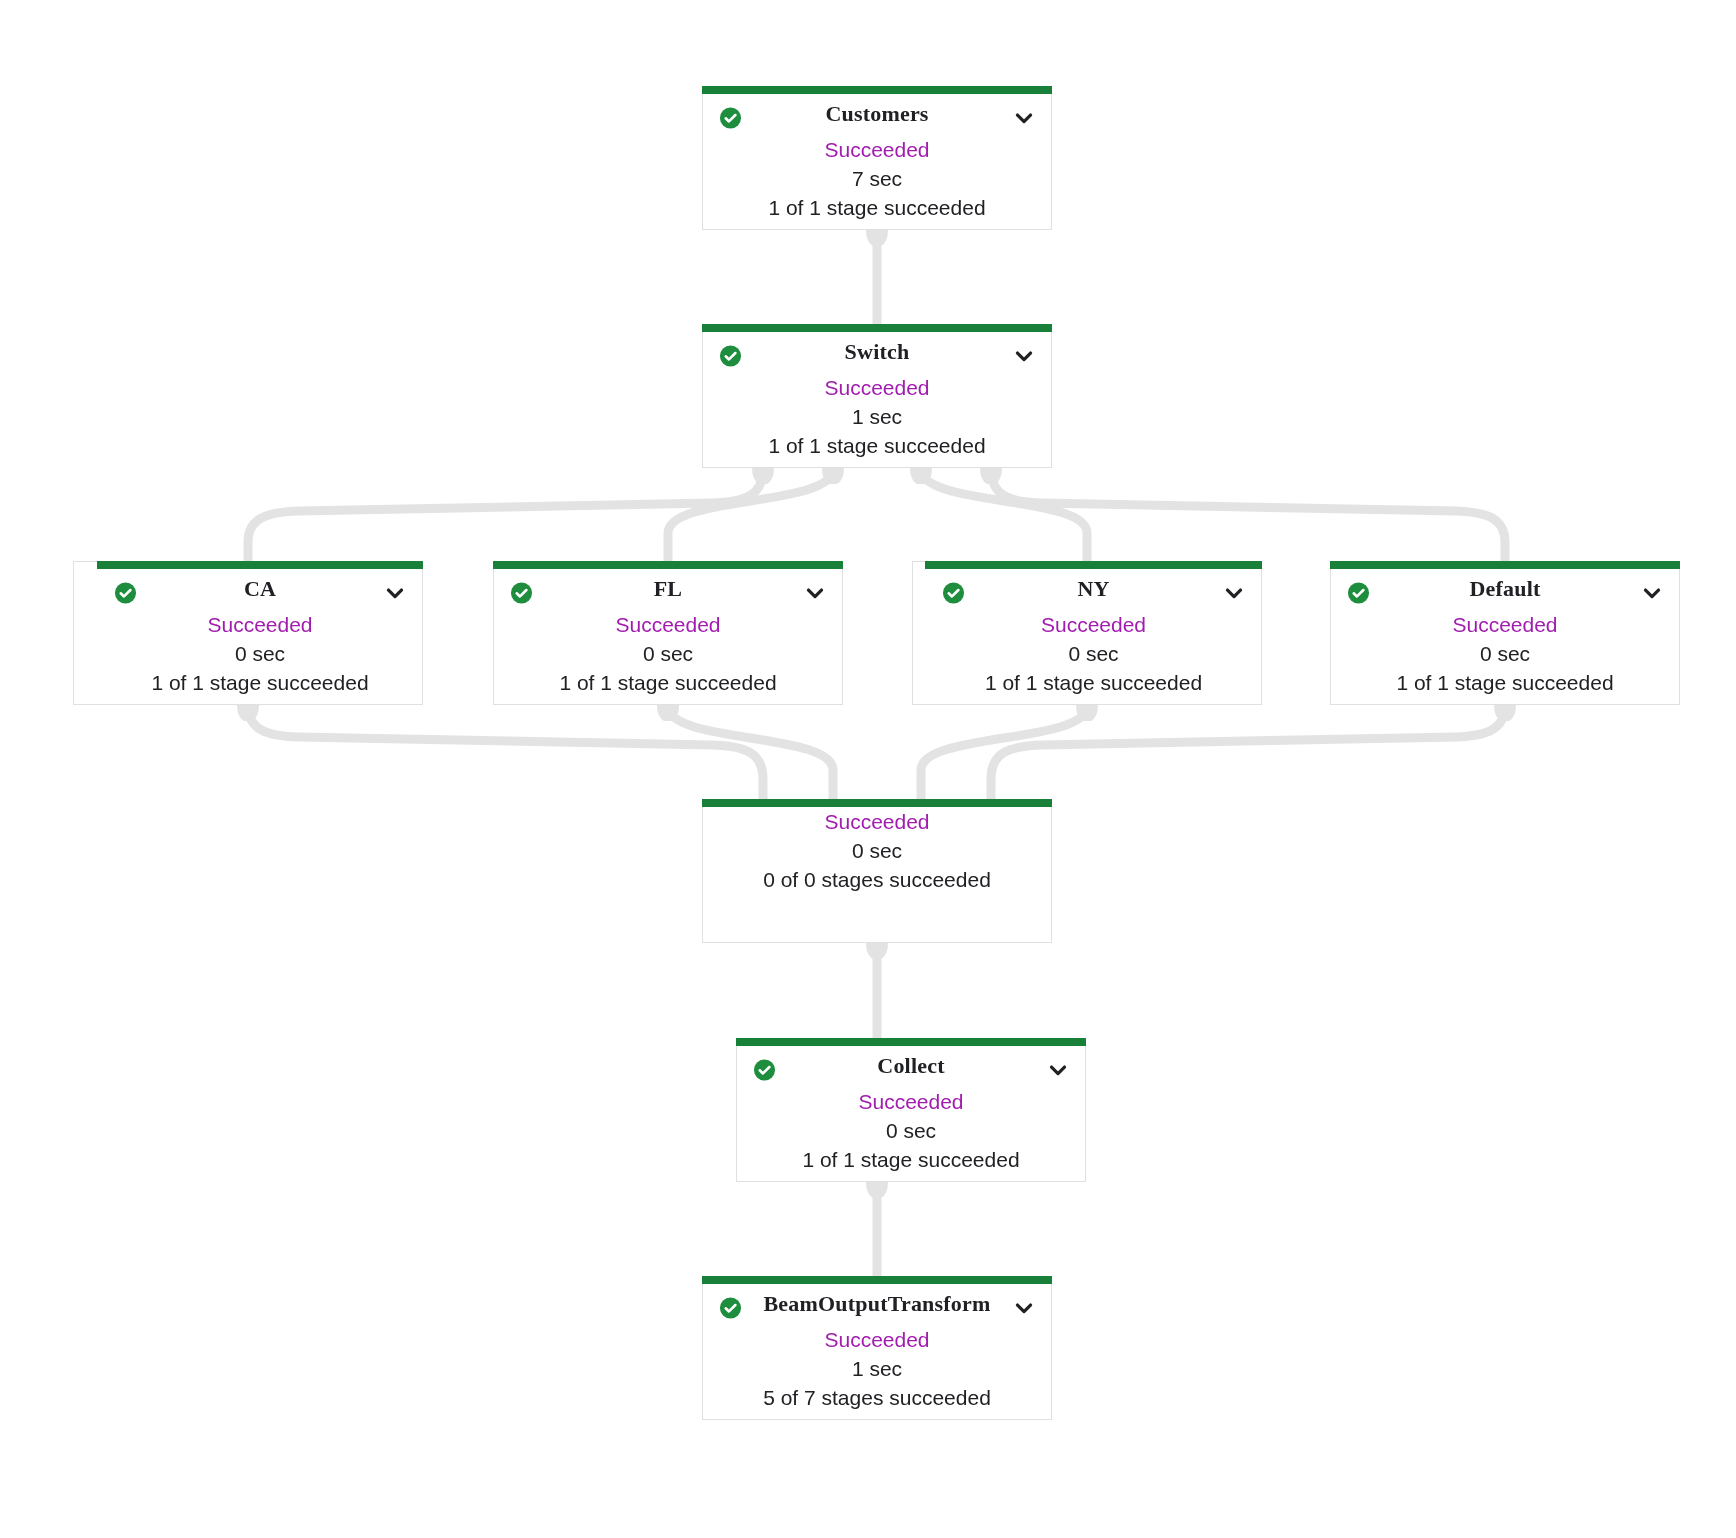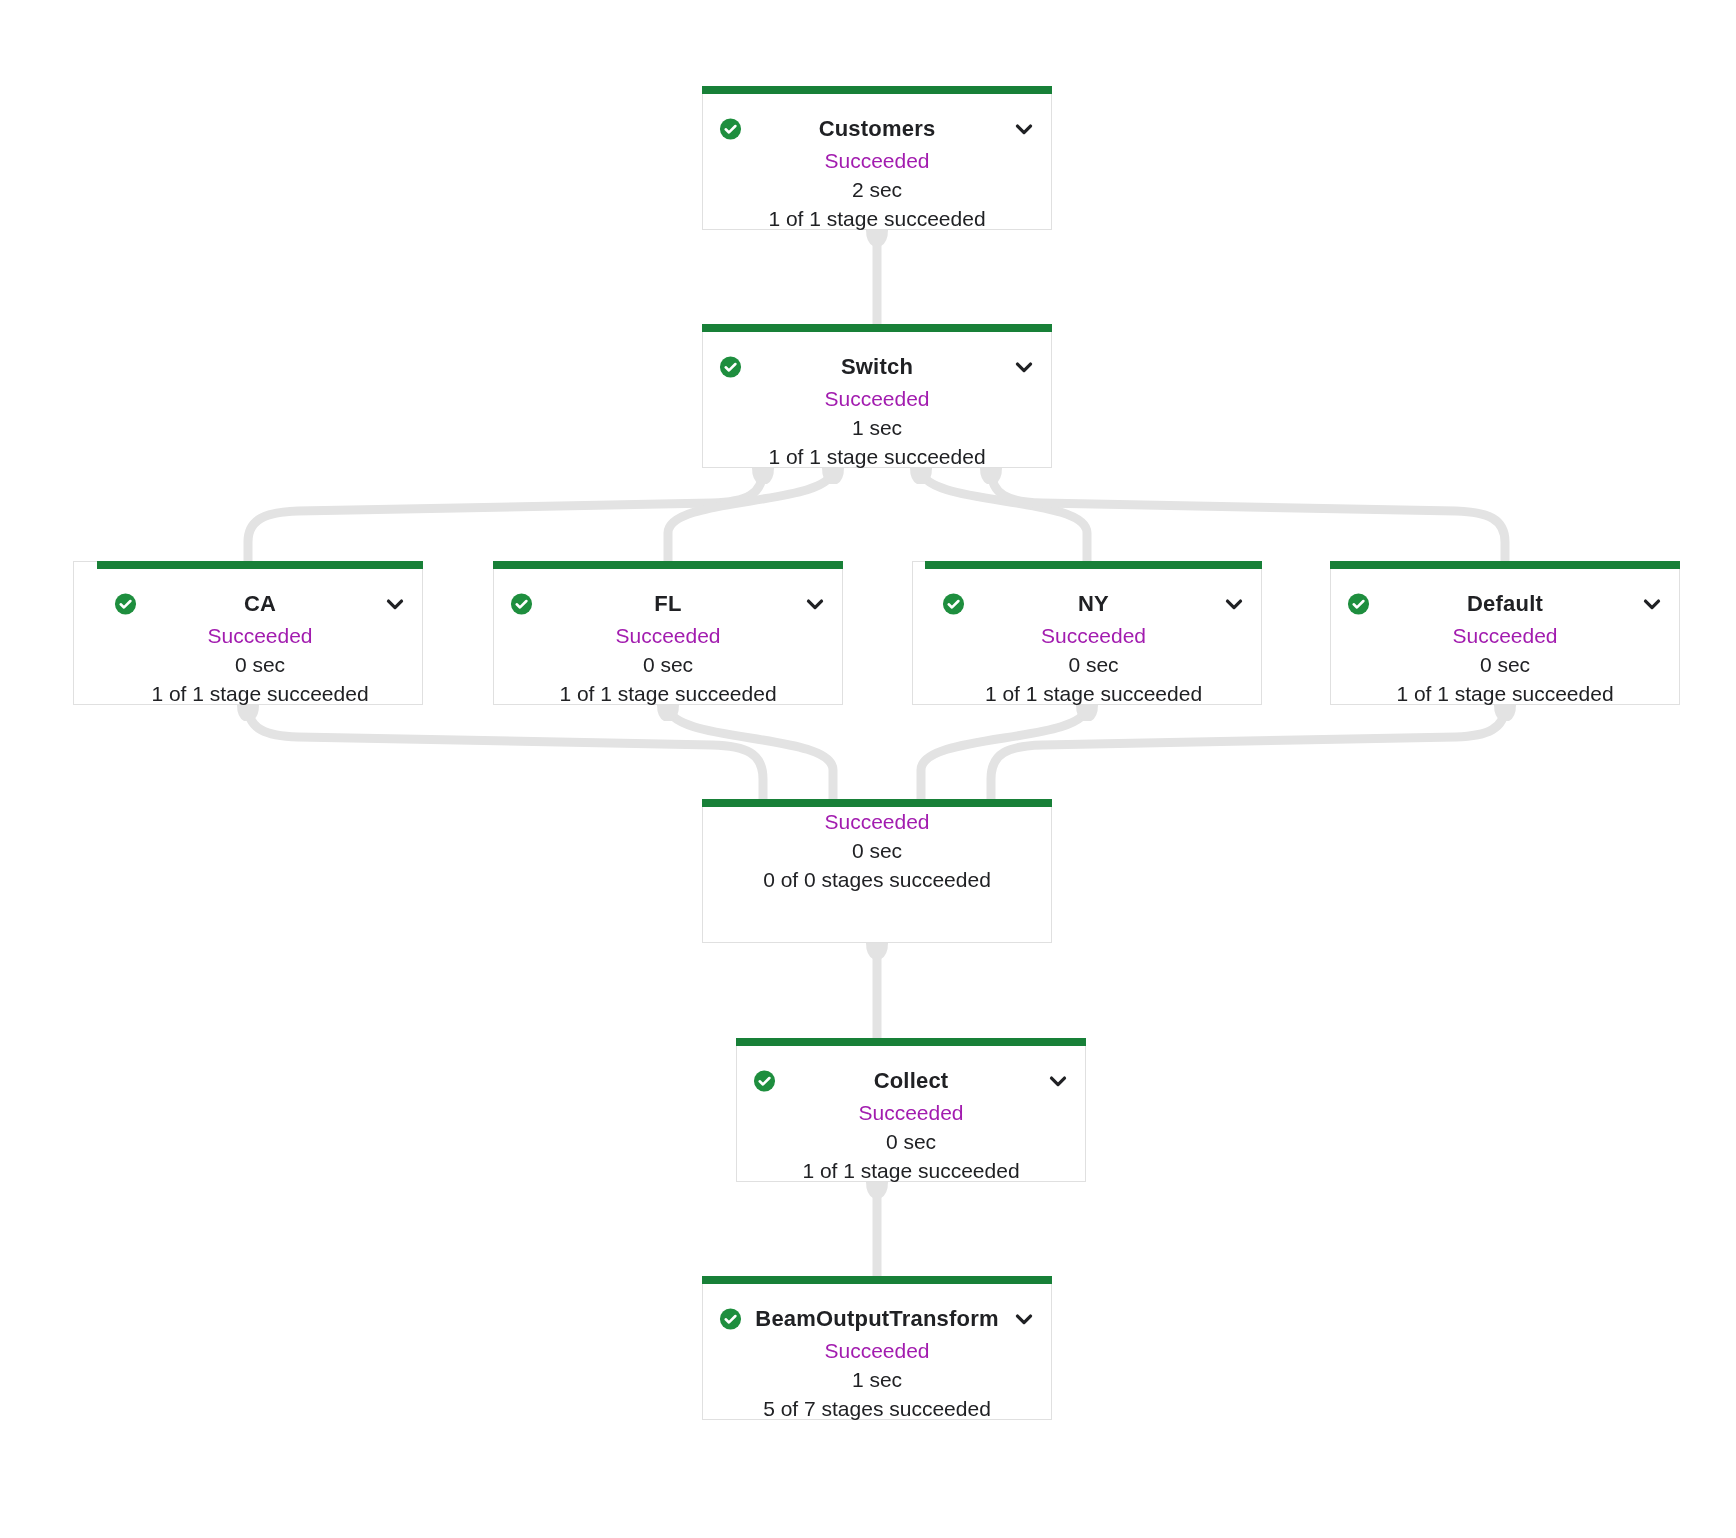--- a/index.html
+++ b/index.html
@@ -41,24 +41,24 @@
     cursor: pointer;
   }
   .bar {
     height: 8px;
     margin: -1px -1px 0 -1px;
     background: #188038;
   }
   .head {
     position: relative;
     height: 34px;
-    margin-top: 18px;
+    margin-top: 7px;
     display: flex;
-    align-items: center;
     justify-content: center;
+    font-family: Liberation Serif, serif;
   }
   .check {
     position: absolute;
     left: 16px;
     top: 50%;
     transform: translateY(-50%);
     width: 23px;
     height: 23px;
     line-height: 0;
   }
@@ -141,21 +141,21 @@
           </svg>
       </span>
       <span class="title">Customers</span>
       <span class="chev">
         <svg viewBox="0 0 24 24" width="26" height="26">
             <path d="M6 9.3 L12 15.3 L18 9.3" stroke="#202124" stroke-width="3" fill="none" stroke-linecap="round" stroke-linejoin="round"></path>
           </svg>
       </span>
     </div>
     <div class="line status">Succeeded</div>
-    <div class="line">2 sec</div>
+    <div class="line">7 sec</div>
     <div class="line">1 of 1 stage succeeded</div>
   </div>
 
   <div class="node" id="n-switch">
     <div class="bar"></div>
     <div class="head">
       <span class="check">
         <svg viewBox="0 0 24 24" width="23" height="23">
             <circle cx="12" cy="12" r="11" fill="#1e8e3e"></circle>
             <path d="M7 12.3 L10.4 15.6 L17.1 8.9" stroke="#ffffff" stroke-width="2.7" fill="none" stroke-linecap="round" stroke-linejoin="round"></path>

